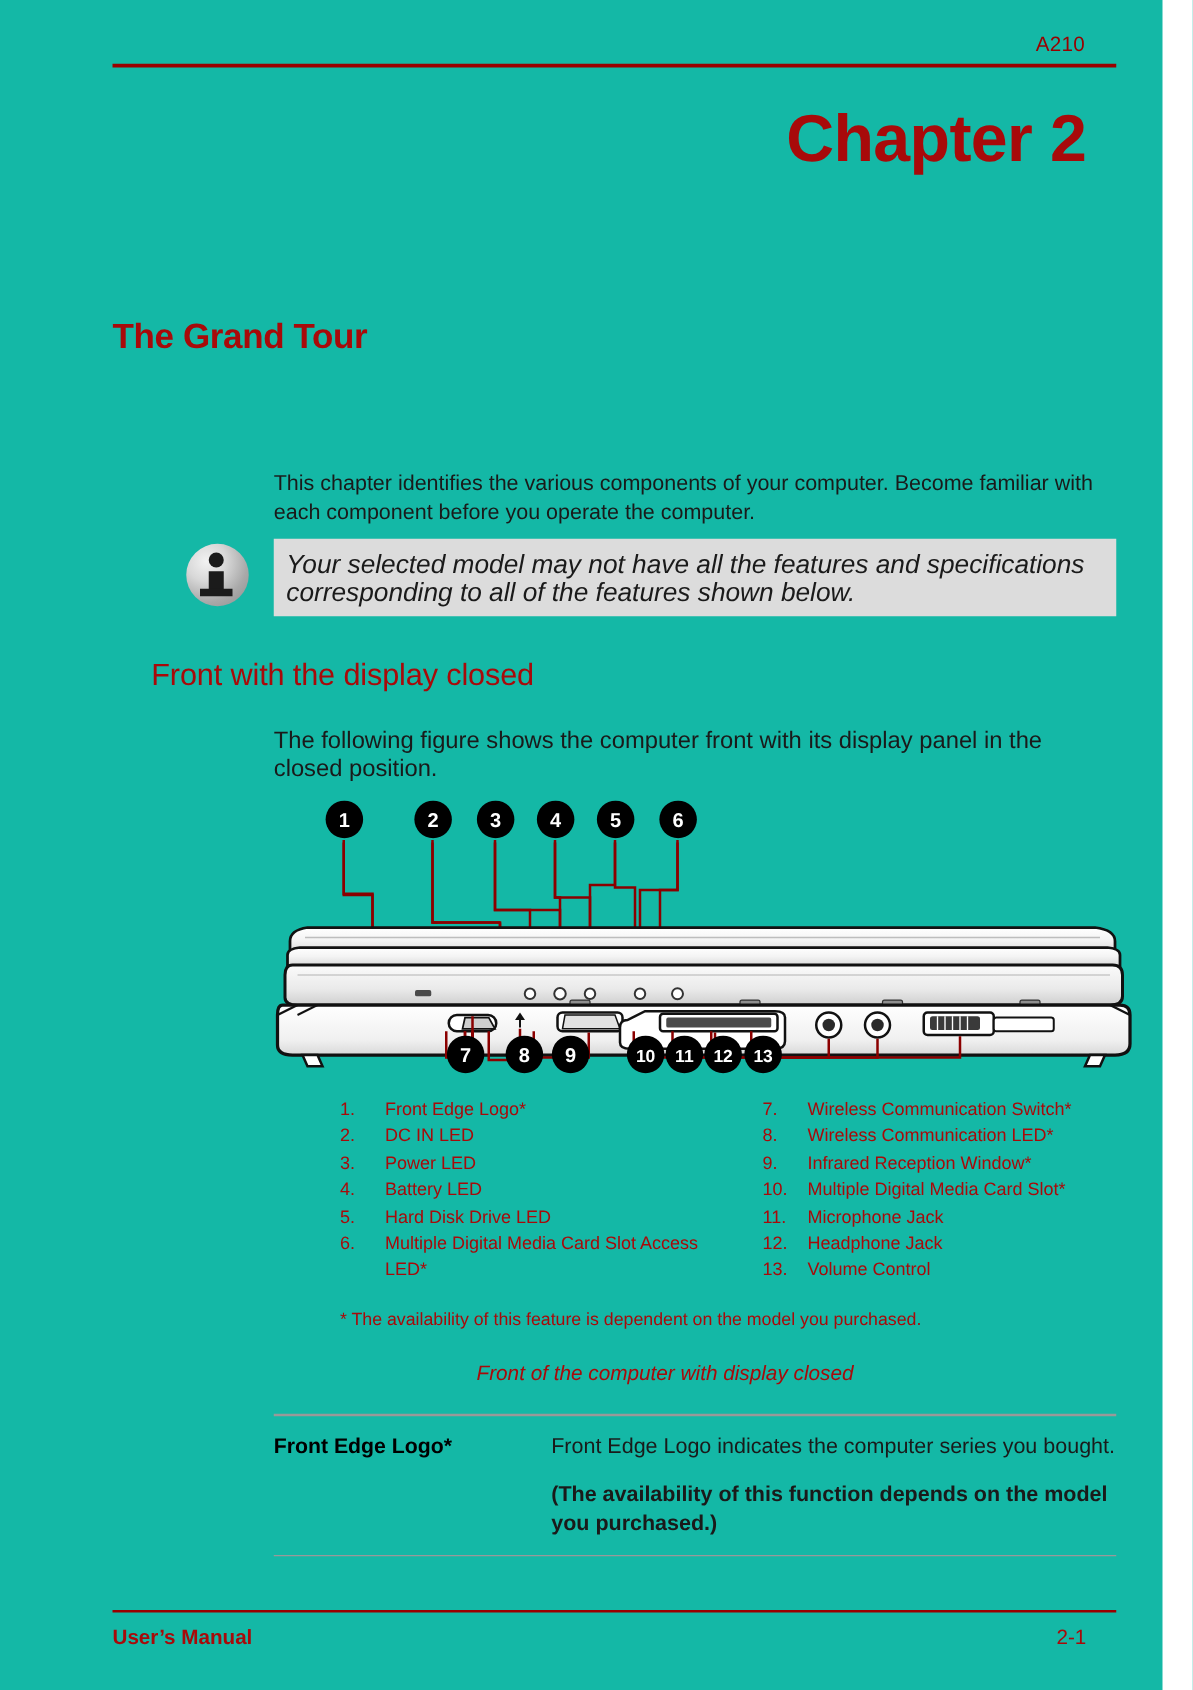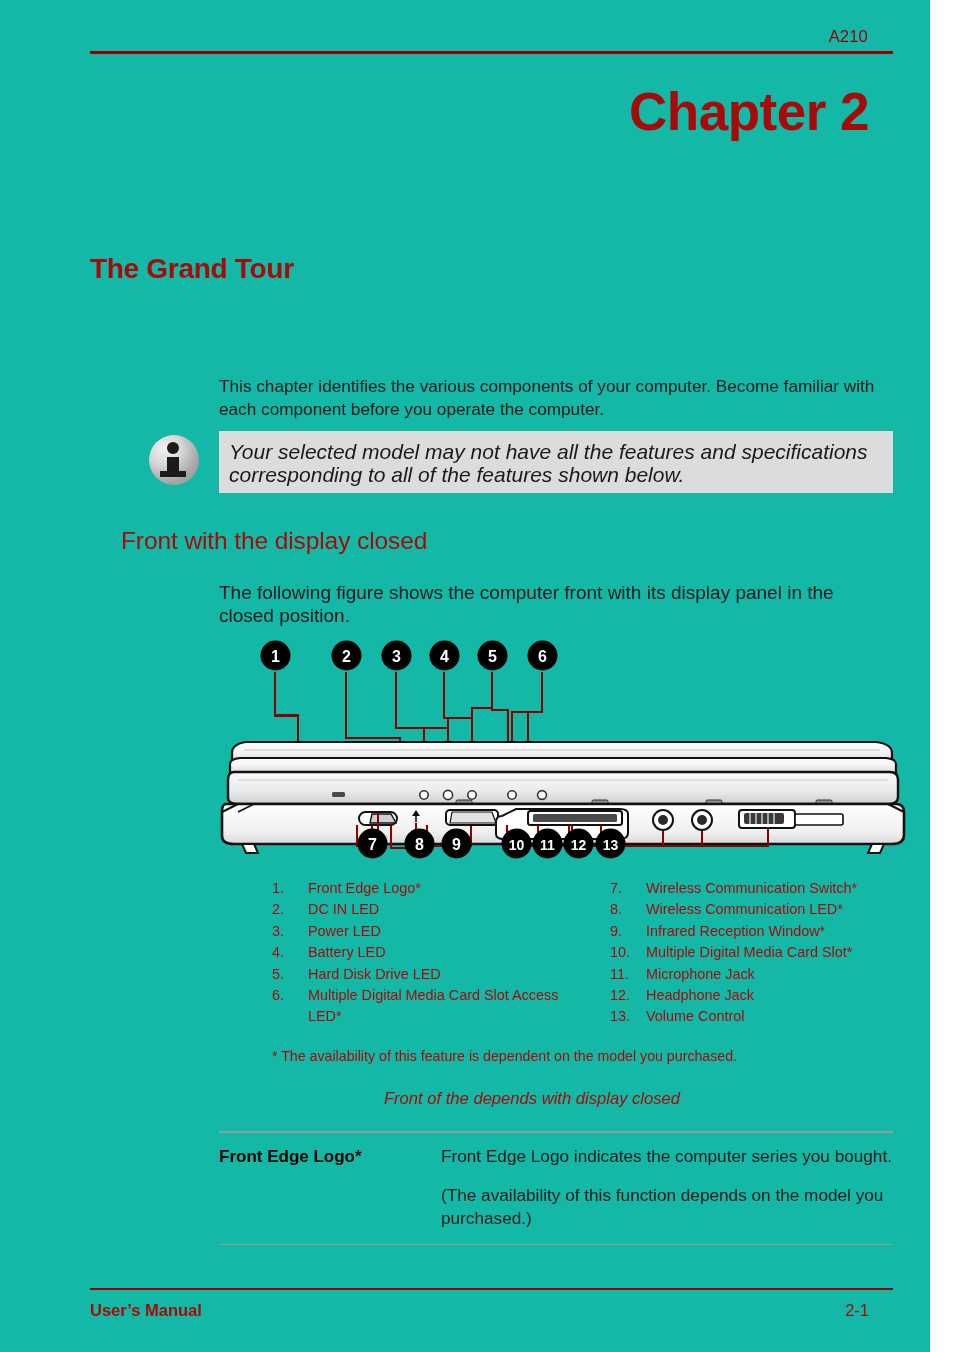--- a/index.html
+++ b/index.html
@@ -237,21 +237,21 @@
     font-weight: bold;
     color: #000;
     line-height: 23px;
   }
   .def-desc {
     flex: 1;
     font-size: 17.2px;
     color: #1a1a1a;
     line-height: 23px;
   }
-  .def-desc p + p { margin-top: 16px; }
+  .def-desc p + p { margin-top: 16px; font-weight: bold; }
 
   
   .footer-rule {
     position: absolute;
     bottom: 62px;
     left: 90px;
     width: 803px;
     height: 2px;
     background: #990000;
   }
@@ -567,21 +567,21 @@
       </div>
       <div class="legend-item">
         <span class="legend-num wide">13.</span>
         <span class="legend-label">Volume Control</span>
       </div>
     </div>
   </div>
 
   <div class="footnote">* The availability of this feature is dependent on the model you purchased.</div>
 
-  <div class="fig-caption">Front of the depends with display closed</div>
+  <div class="fig-caption">Front of the computer with display closed</div>
 
   <div class="deftable">
     <div class="rule"></div>
     <div class="row">
       <div class="def-term">Front Edge Logo*</div>
       <div class="def-desc">
         <p>Front Edge Logo indicates the computer series you bought.</p>
         <p>(The availability of this function depends on the model you purchased.)</p>
       </div>
     </div>

